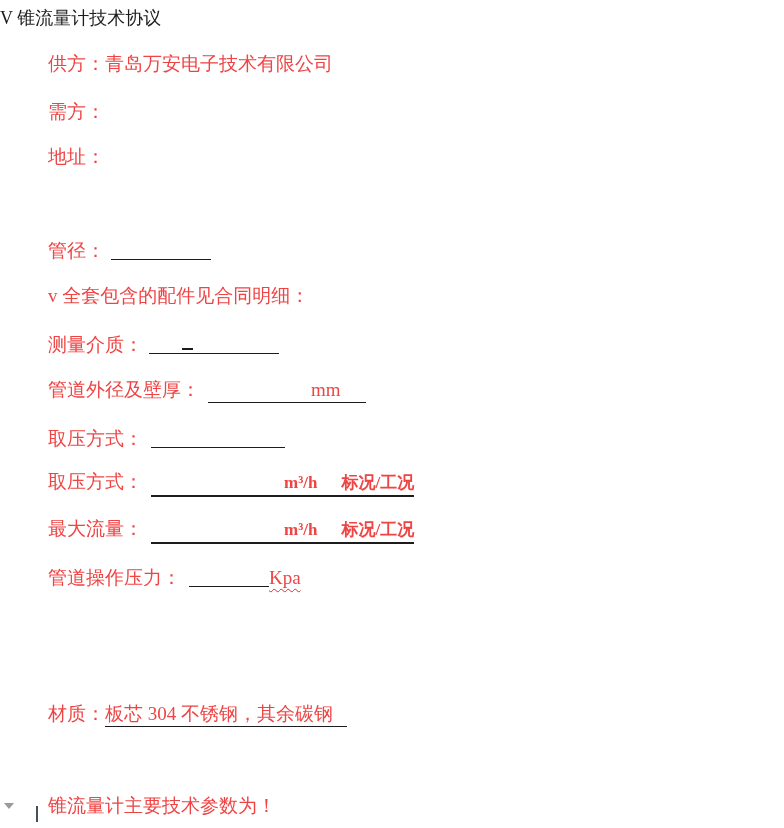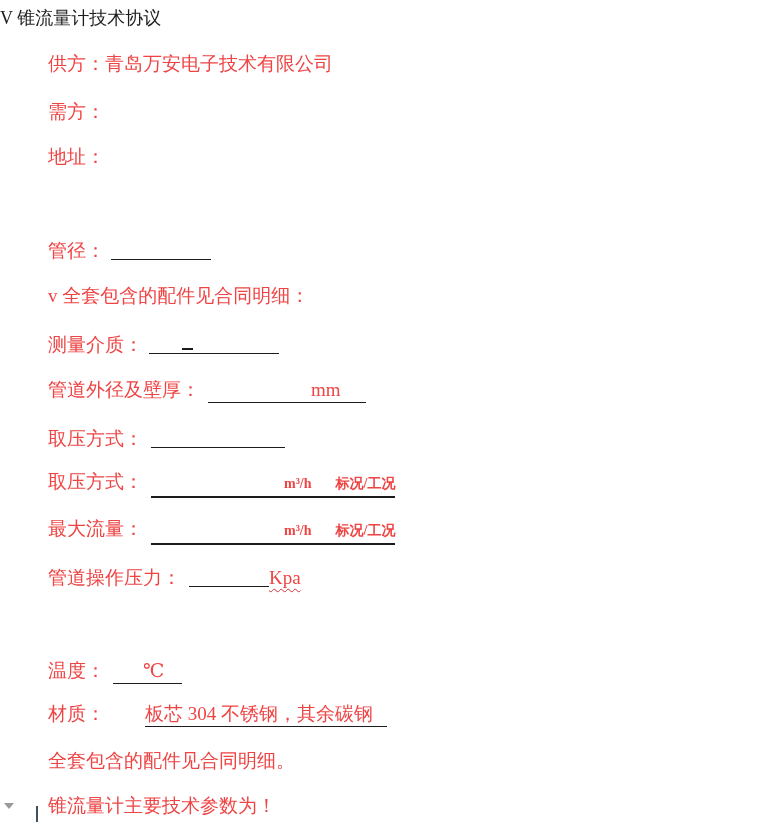--- a/index.html
+++ b/index.html
@@ -20,25 +20,25 @@
   .blank {
     display:inline-block; height:20px; vertical-align:baseline;
     border-bottom:1px solid #1c1c1c; position:relative; top:3px;
   }
   .blank.thick { border-bottom-width:2.5px; }
   .seggroup { font-size:0; display:inline-block; vertical-align:baseline; }
   .seggroup .blank { font-size:19px; }
   
   .ulwrap {
     display:inline-block; border-bottom:1px solid #1c1c1c;
-    line-height:24px; vertical-align:baseline;margin-left:40px;
+    line-height:24px; vertical-align:baseline;
   }
   .ulwrap .sp { display:inline-block; }
   .boldrow .ulwrap { border-bottom-width:2px; font-weight:700; }
-  .boldrow .unit, .boldrow .cond { font-weight:700; font-size:14px; }
+  .boldrow .unit, .boldrow .cond { font-weight:700; font-size:17px; }
   .gap6 { margin-left:6px; }
   .gap8 { margin-left:8px; }
   .spell {
     text-decoration:underline; text-decoration-style:wavy;
     text-decoration-color:#d13438; text-decoration-thickness:1px;
     text-underline-offset:4px;
   }
   .dash {
     position:absolute; left:33px; bottom:3px; width:11px; height:2px;
     background:#1c1c1c;
@@ -81,24 +81,22 @@
 
   <div class="line" style="top:424px"><span>取压方式：</span><span class="blank w134 gap8"></span></div>
 
   <div class="line boldrow" style="top:469px"><span>取压方式：</span><span class="ulwrap gap8"><span class="sp w133"></span><span class="unit">m³/h</span><span class="sp w24"></span><span class="cond">标况/工况</span></span></div>
 
   <div class="line boldrow" style="top:516px"><span>最大流量：</span><span class="ulwrap gap8"><span class="sp w133"></span><span class="unit">m³/h</span><span class="sp w24"></span><span class="cond">标况/工况</span></span></div>
 
   <div class="line" style="top:563px"><span>管道操作压力：</span><span class="blank w80 gap8"></span><span class="spell">Kpa</span></div>
 
 
-  <div class="line" style="top:658px"><span>温度：</span><span class="ulwrap gap8"><span class="sp w30"></span><span class="unit">℃</span><span class="sp w18"></span></span></div>
 
   <div class="line" style="top:701px"><span>材质：</span><span class="ulwrap"><span>板芯 304 不锈钢，其余碳钢</span><span class="sp w14"></span></span></div>
 
-  <div class="line" style="top:748px">全套包含的配件见合同明细。</div>
 
   <div class="line" style="top:793px">锥流量计主要技术参数为！</div>
 
   <div class="collapse-arrow"></div>
   <div class="text-cursor"></div>
 
 </div>
 
 </body></html>

